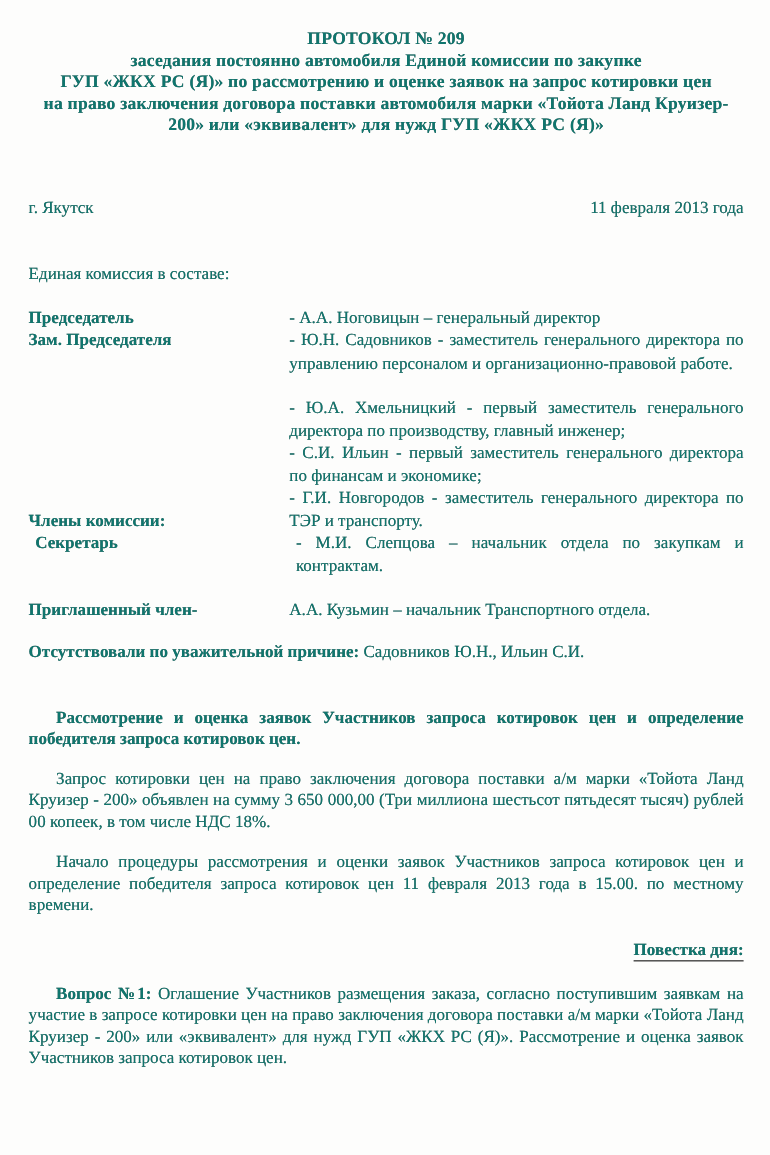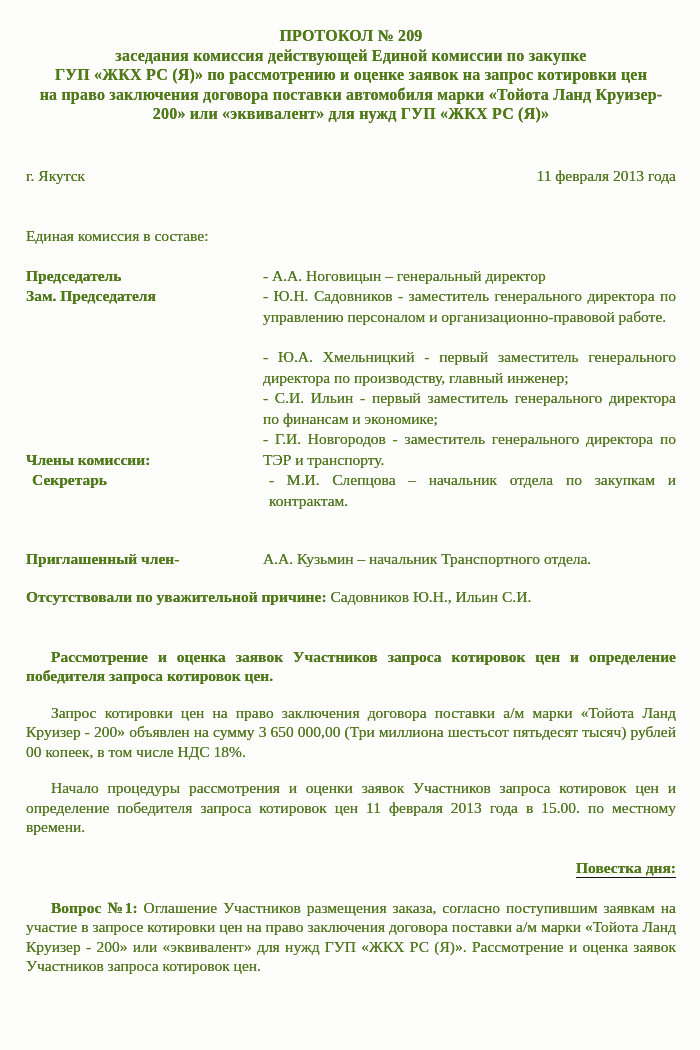--- a/index.html
+++ b/index.html
@@ -7,36 +7,36 @@
     padding: 0;
     background: #ffffff;
   }
   .page {
     position: relative;
     width: 700px;
     height: 1050px;
     box-sizing: border-box;
     background: #fdfdfc;
     font-family: "Liberation Serif", "DejaVu Serif", serif;
-    color: #4d7c0f;
+    color: #0f766e;
     padding: 26px 24px 0 26px;
     overflow: hidden;
     text-shadow: 0 0 0.5px rgba(10,10,10,0.6);
   }
   .doc-title {
     text-align: center;
     font-weight: bold;
     font-size: 16px;
     line-height: 19.5px;
     letter-spacing: 0.2px;
   }
   .dateline {
     display: flex;
     justify-content: space-between;
-    margin-top: 42px;
+    margin-top: 56px;
     font-size: 15.5px;
     line-height: 20px;
   }
   .commission-intro {
     margin-top: 40px;
     font-size: 15.5px;
     line-height: 20px;
   }
   .roster {
     margin-top: 20px;
@@ -52,21 +52,21 @@
     width: 237px;
     font-weight: bold;
   }
   .roster-text {
     flex: 1;
     text-align: justify;
     white-space: pre-line;
   }
   .row-members  { margin-top: 20px; align-items: flex-end; }
   .row-secretary .roster-label { padding-left: 6px; }
-  .row-invited  { margin-top: 38px; }
+  .row-invited  { margin-top: 20px; }
   .row-invited .roster-label { font-weight: bold; }
   .row-invited .roster-text { text-align: left; }
   .absent-line {
     margin-top: 17px;
     font-size: 15.5px;
     line-height: 20px;
   }
   .absent-label { font-weight: bold; }
   .section-heading {
     margin-top: 40px;
@@ -100,21 +100,21 @@
   }
   .q-label { font-weight: bold; }
 </style>
 </head>
 <body>
 
 <div class="page">
 
   <div class="doc-title">
     <div>ПРОТОКОЛ № 209</div>
-    <div>заседания комиссия действующей Единой комиссии по закупке</div>
+    <div>заседания постоянно автомобиля Единой комиссии по закупке</div>
     <div>ГУП «ЖКХ РС  (Я)» по рассмотрению и оценке заявок на запрос котировки цен</div>
     <div>на право заключения договора поставки автомобиля марки «Тойота Ланд Круизер-</div>
     <div>200» или «эквивалент» для нужд ГУП «ЖКХ РС (Я)»</div>
   </div>
 
   <div class="dateline">
     <span>г. Якутск</span>
     <span>11 февраля 2013 года</span>
   </div>
 

